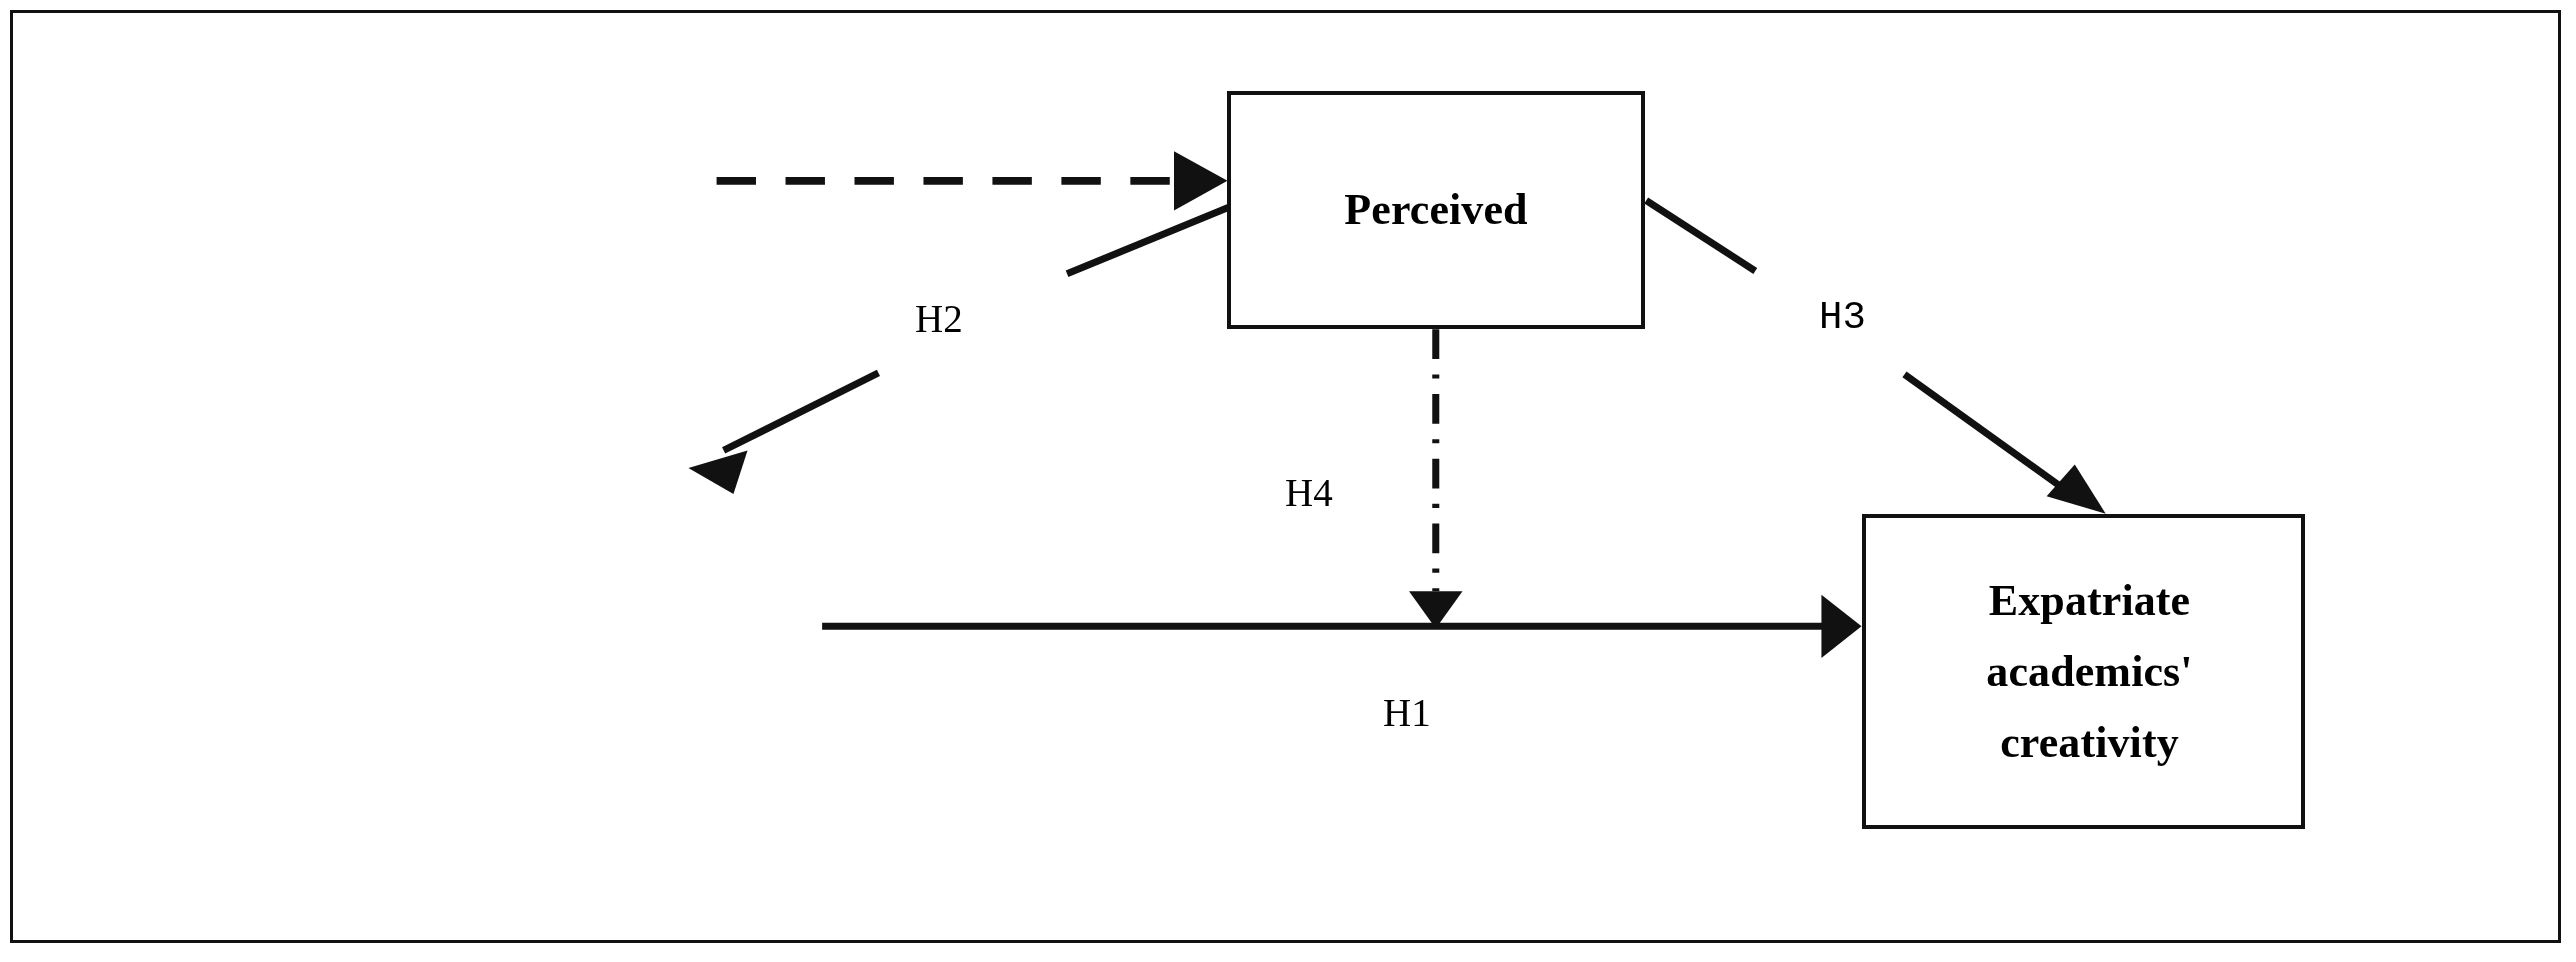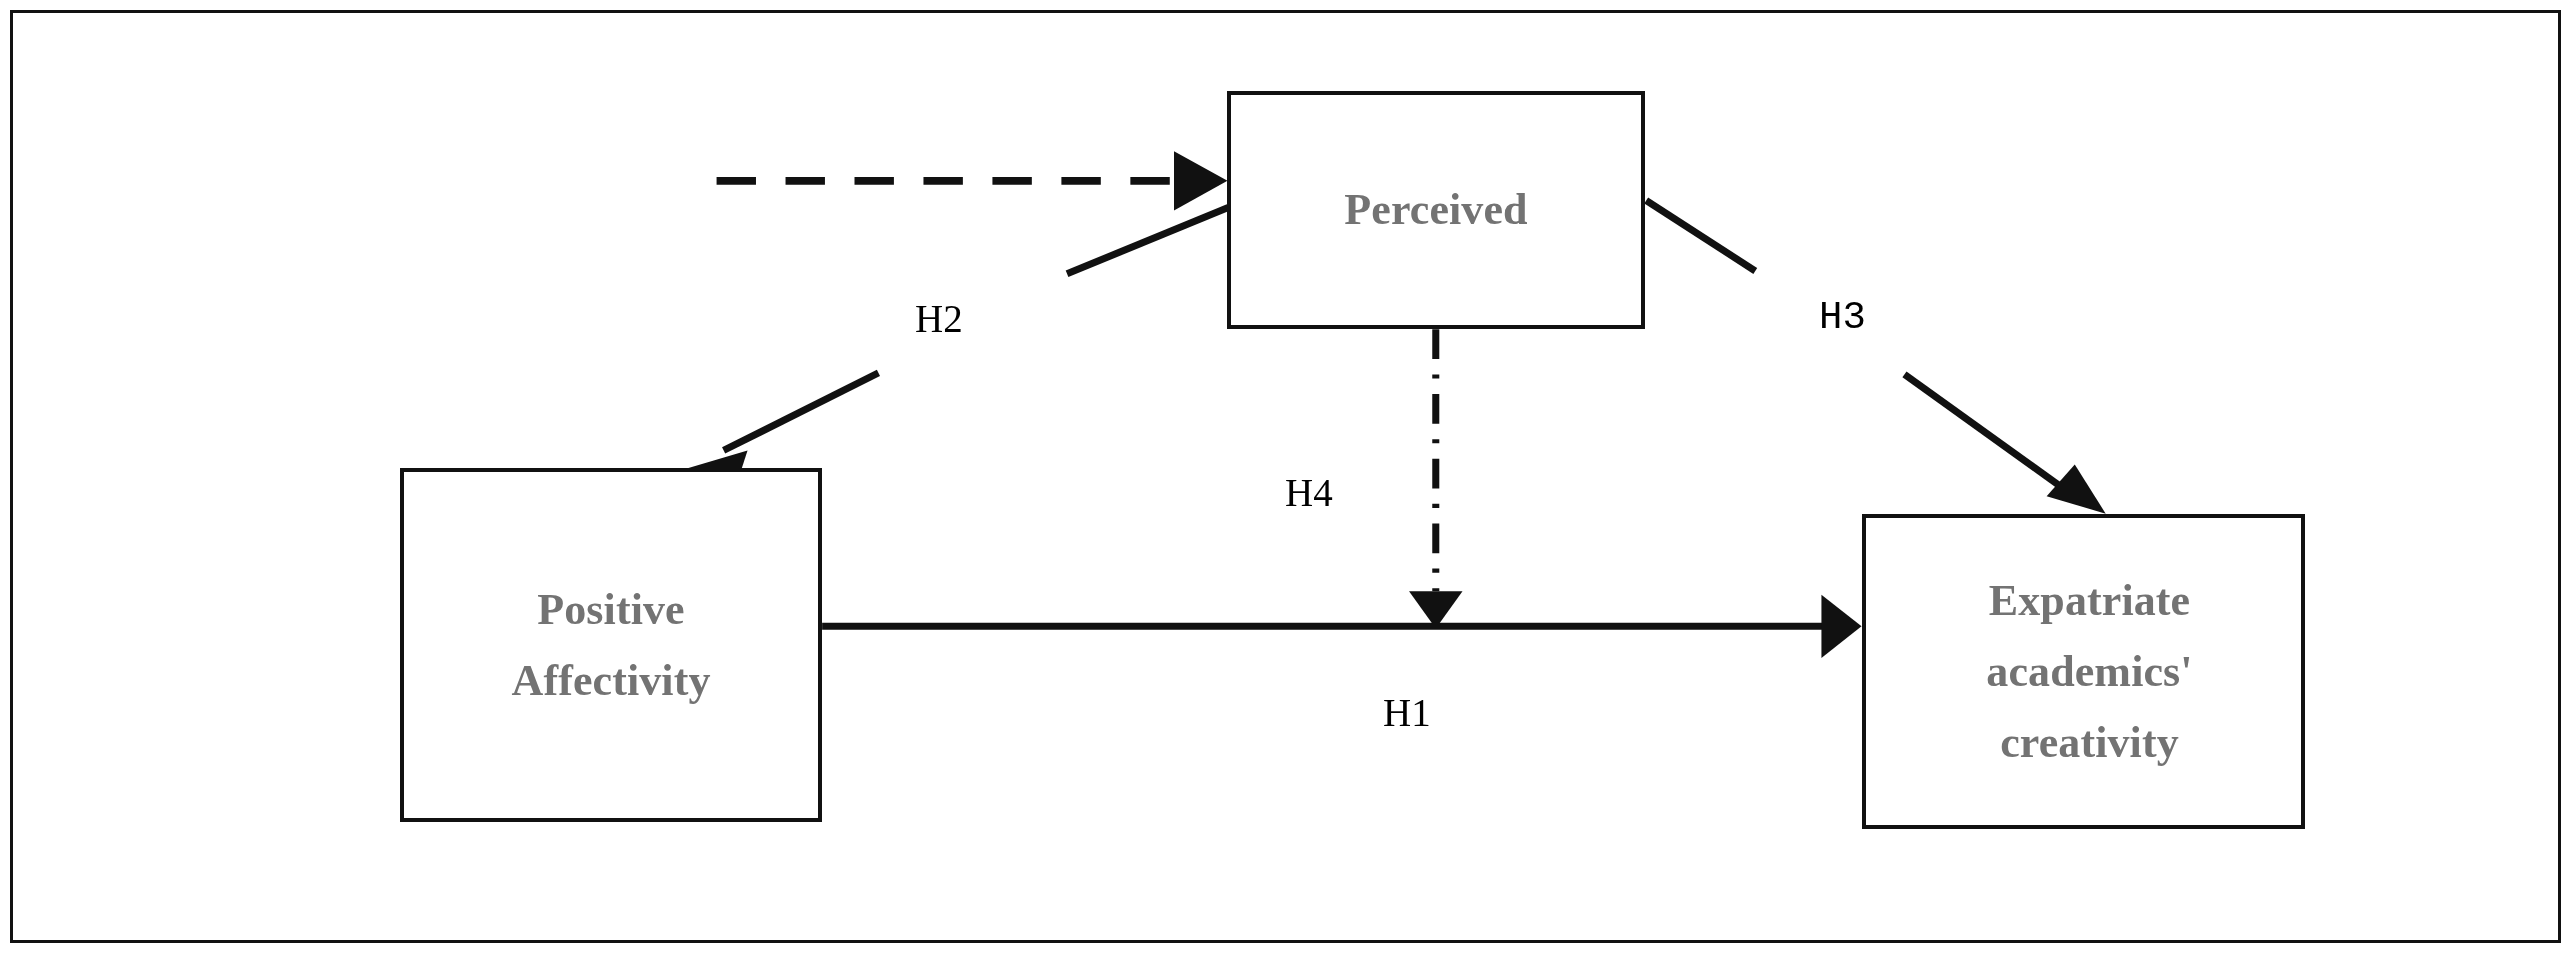--- a/index.html
+++ b/index.html
@@ -42,21 +42,21 @@
     position: absolute;
     box-sizing: border-box;
     border: 4.2px solid #111111;
     background: #ffffff;
     display: flex;
     flex-direction: column;
     align-items: center;
     justify-content: center;
     text-align: center;
     font-weight: bold;
-    color: #737373;
+    color: #000000;
     line-height: 1.62;
     letter-spacing: 0.1px;
   }
   .construct-box .line { display: block; white-space: nowrap; }
 
   #box-perceived-fairness {
     left: 1227px; top: 91px; width: 418px; height: 238px;
     font-size: 44px;
   }
   #box-positive-affectivity {
@@ -140,24 +140,20 @@
     </g>
   </svg>
 
   <div id="context-label">
   </div>
 
   <div class="construct-box" id="box-perceived-fairness">
     <span class="line">Perceived</span>
   </div>
 
-  <div class="construct-box" id="box-positive-affectivity">
-    <span class="line">Positive</span>
-    <span class="line">Affectivity</span>
-  </div>
 
   <div class="construct-box" id="box-expatriate-creativity">
     <span class="line">Expatriate</span>
     <span class="line">academics'</span>
     <span class="line">creativity</span>
   </div>
 
   <div class="hyp-label" id="hyp-h1">H1</div>
   <div class="hyp-label" id="hyp-h2">H2</div>
   <div class="hyp-label" id="hyp-h3">H3</div>

